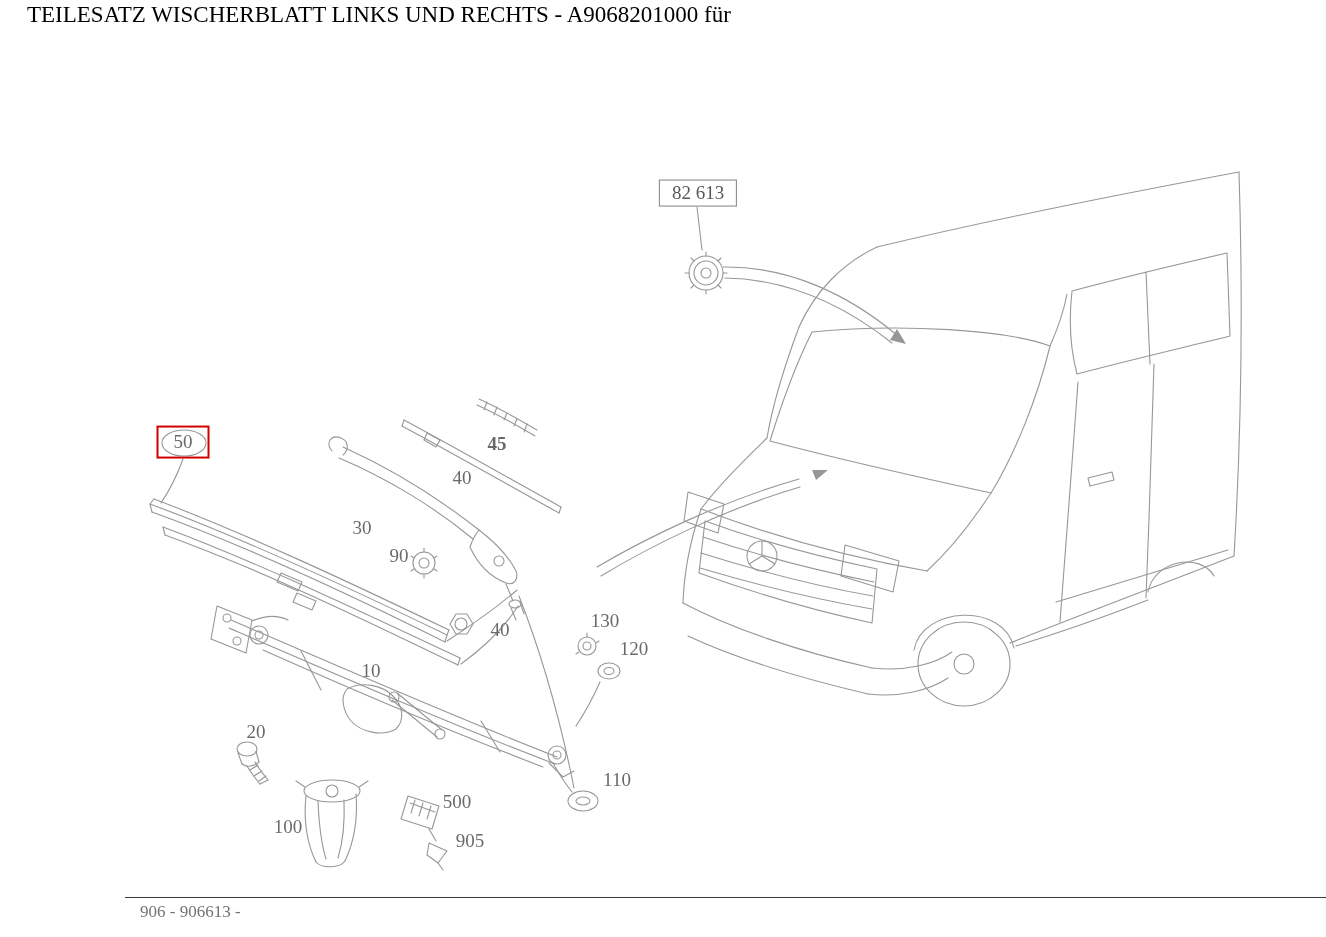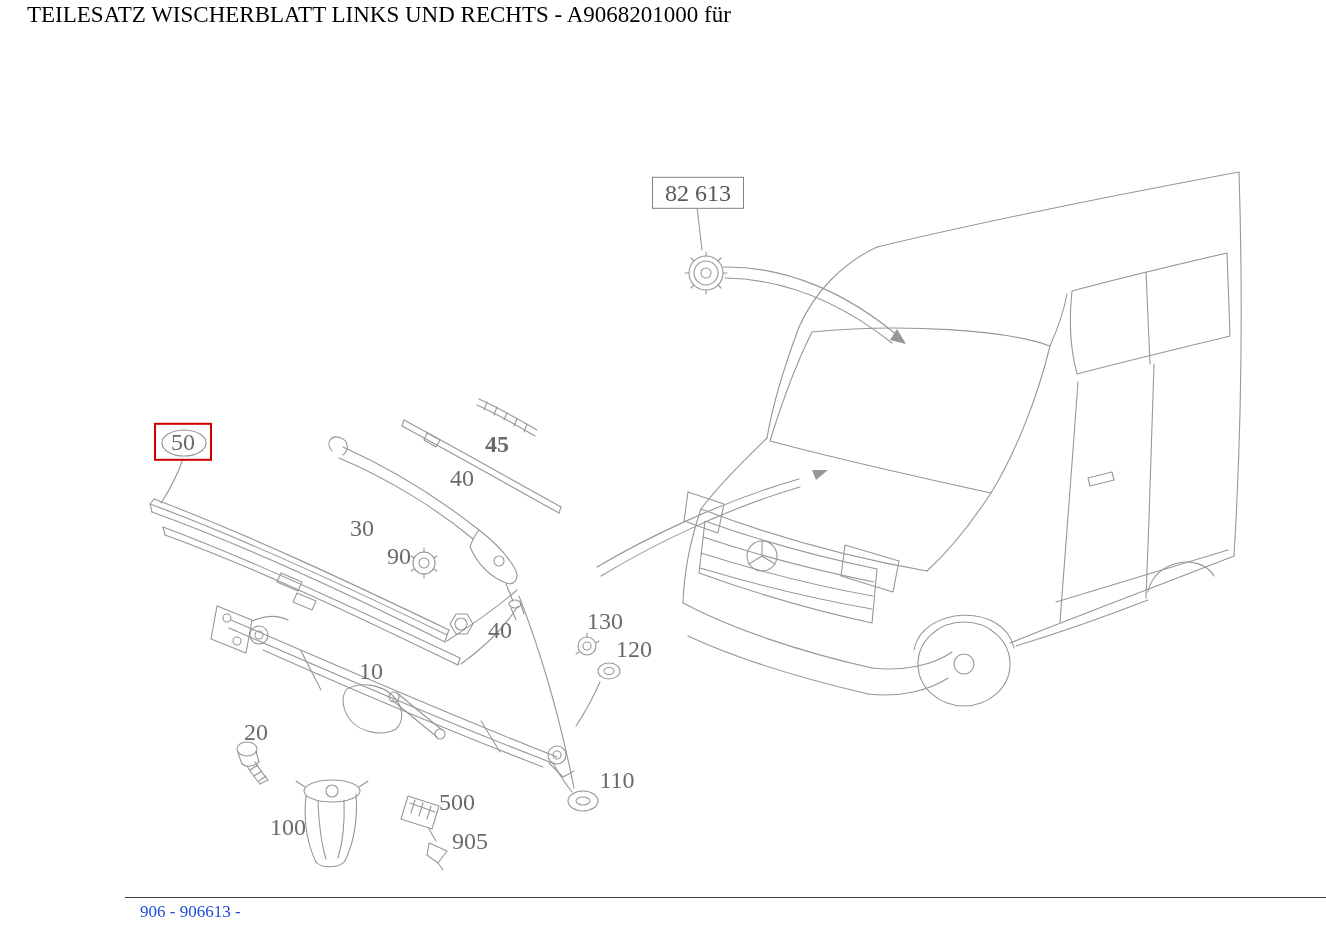--- a/index.html
+++ b/index.html
@@ -12,42 +12,42 @@
   }
   .page-title {
     position:absolute; left:27px; top:2px;
     font-size:23px; font-weight:normal;
     color:#000000; white-space:nowrap;
   }
   .drawing { position:absolute; left:0; top:0; z-index:1; }
   .callout {
     position:absolute; z-index:2;
     transform:translate(-50%,-50%);
-    font-size:24px; color:var(--label,#6a6a6a);
+    font-size:19px; color:var(--label,#6a6a6a);
     white-space:nowrap; line-height:1.1;
     cursor:pointer; user-select:none;
   }
   .callout.boxed {
     border:1px solid #818181;
     background:#ffffff;
     padding:2px 12px;
     color:#585858;
   }
   .callout.highlight-box {
     border:2px solid var(--highlight,#d10000);
     padding:4px 15px;
     background:transparent;
   }
   .footer-rule {
     position:absolute; left:125px; top:897px; width:1201px;
     border-top:1px solid #3a3a3a; z-index:2;
   }
   .footer-text {
     position:absolute; left:140px; top:902px;
-    font-size:17px; color:#1d4ed8; z-index:2;
+    font-size:17px; color:#737373; z-index:2;
   }
 </style>
 </head>
 <body>
 
 <h1 class="page-title">TEILESATZ WISCHERBLATT LINKS UND RECHTS - A9068201000 für</h1>
 
 <svg class="drawing" width="1326" height="937" viewBox="0 0 1326 937">
   <g fill="none" stroke="#979797" stroke-width="1.1" stroke-linecap="round" stroke-linejoin="round">
 

